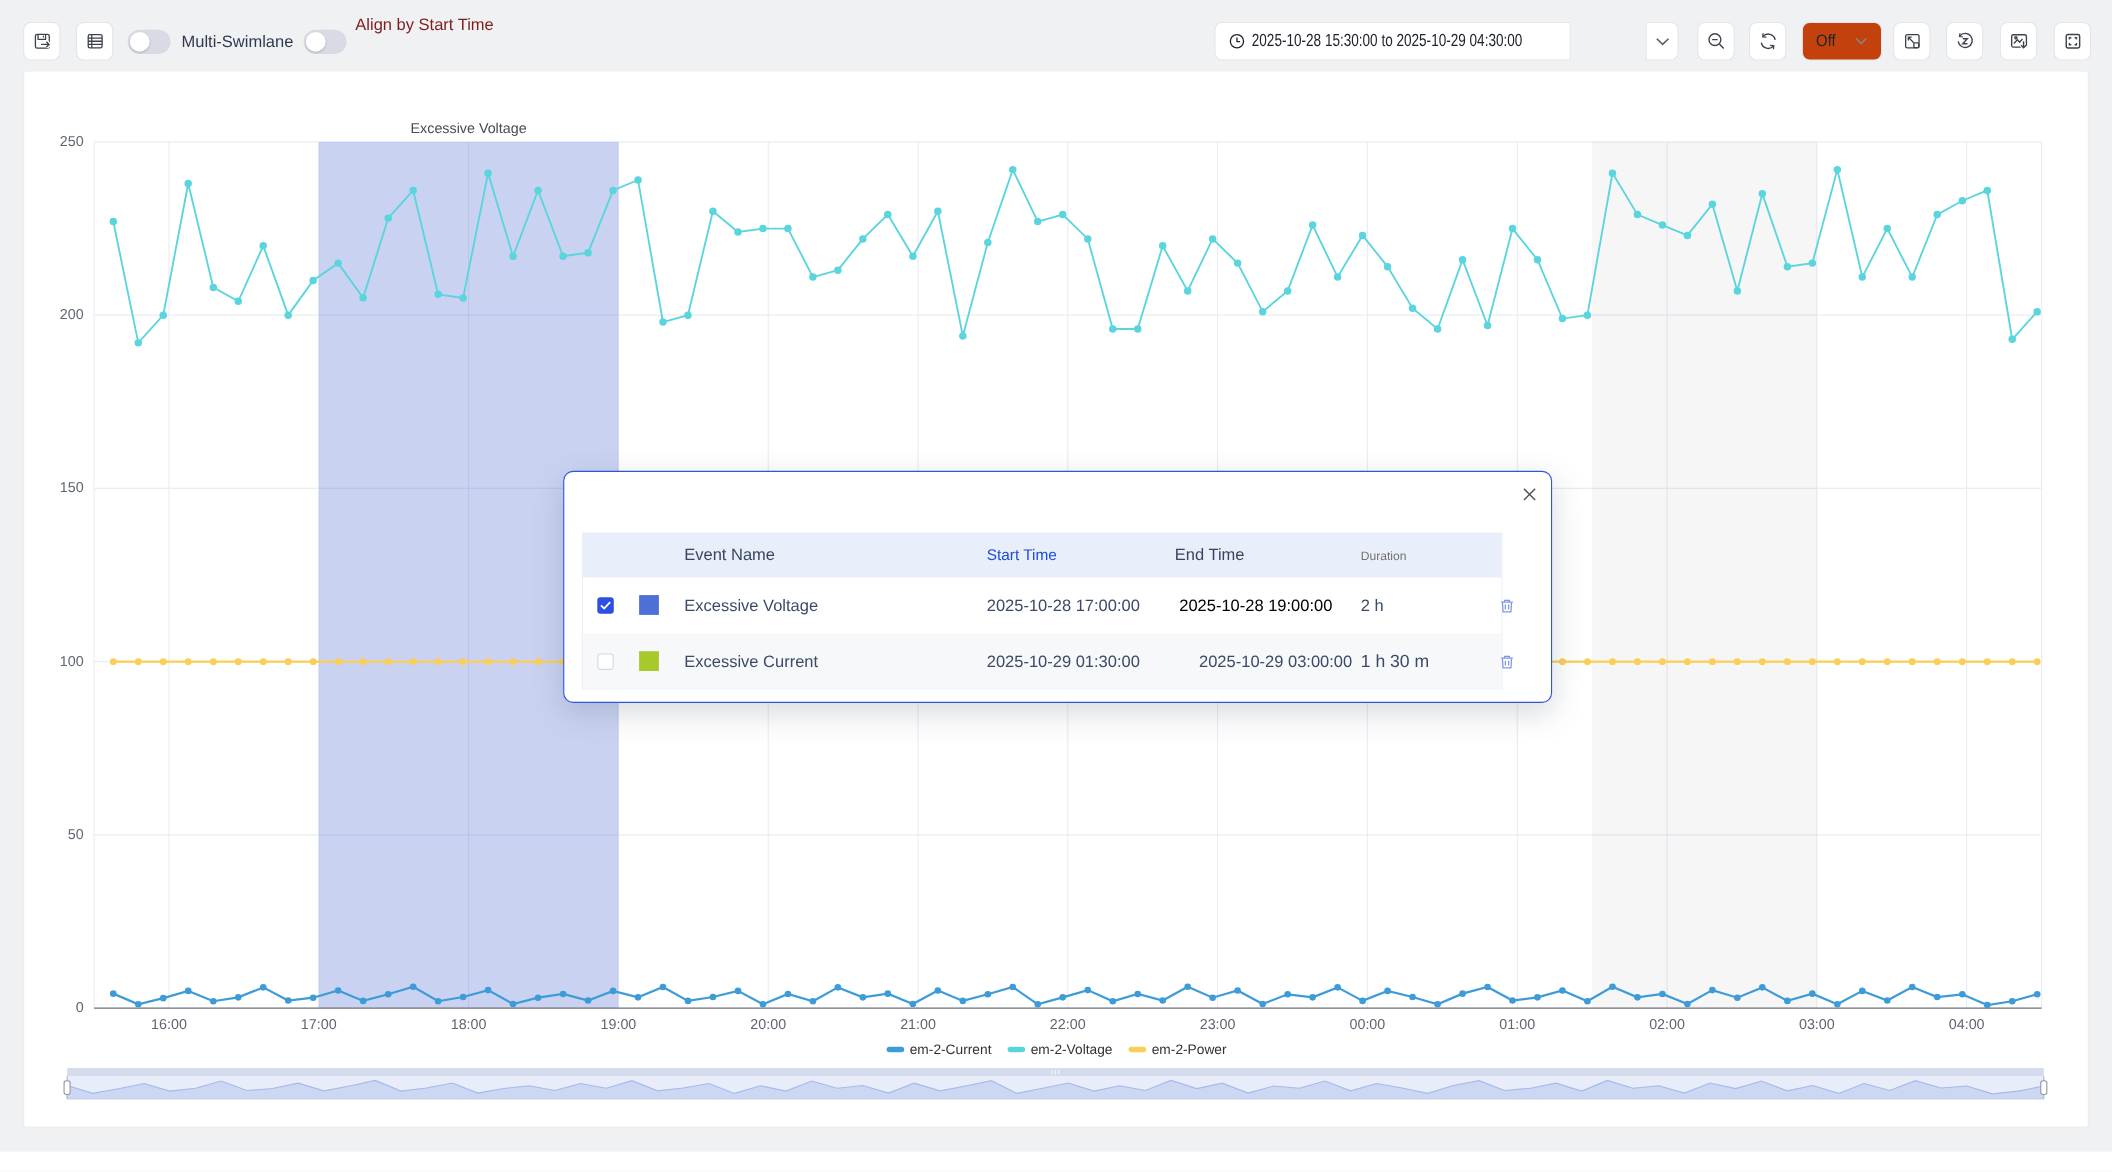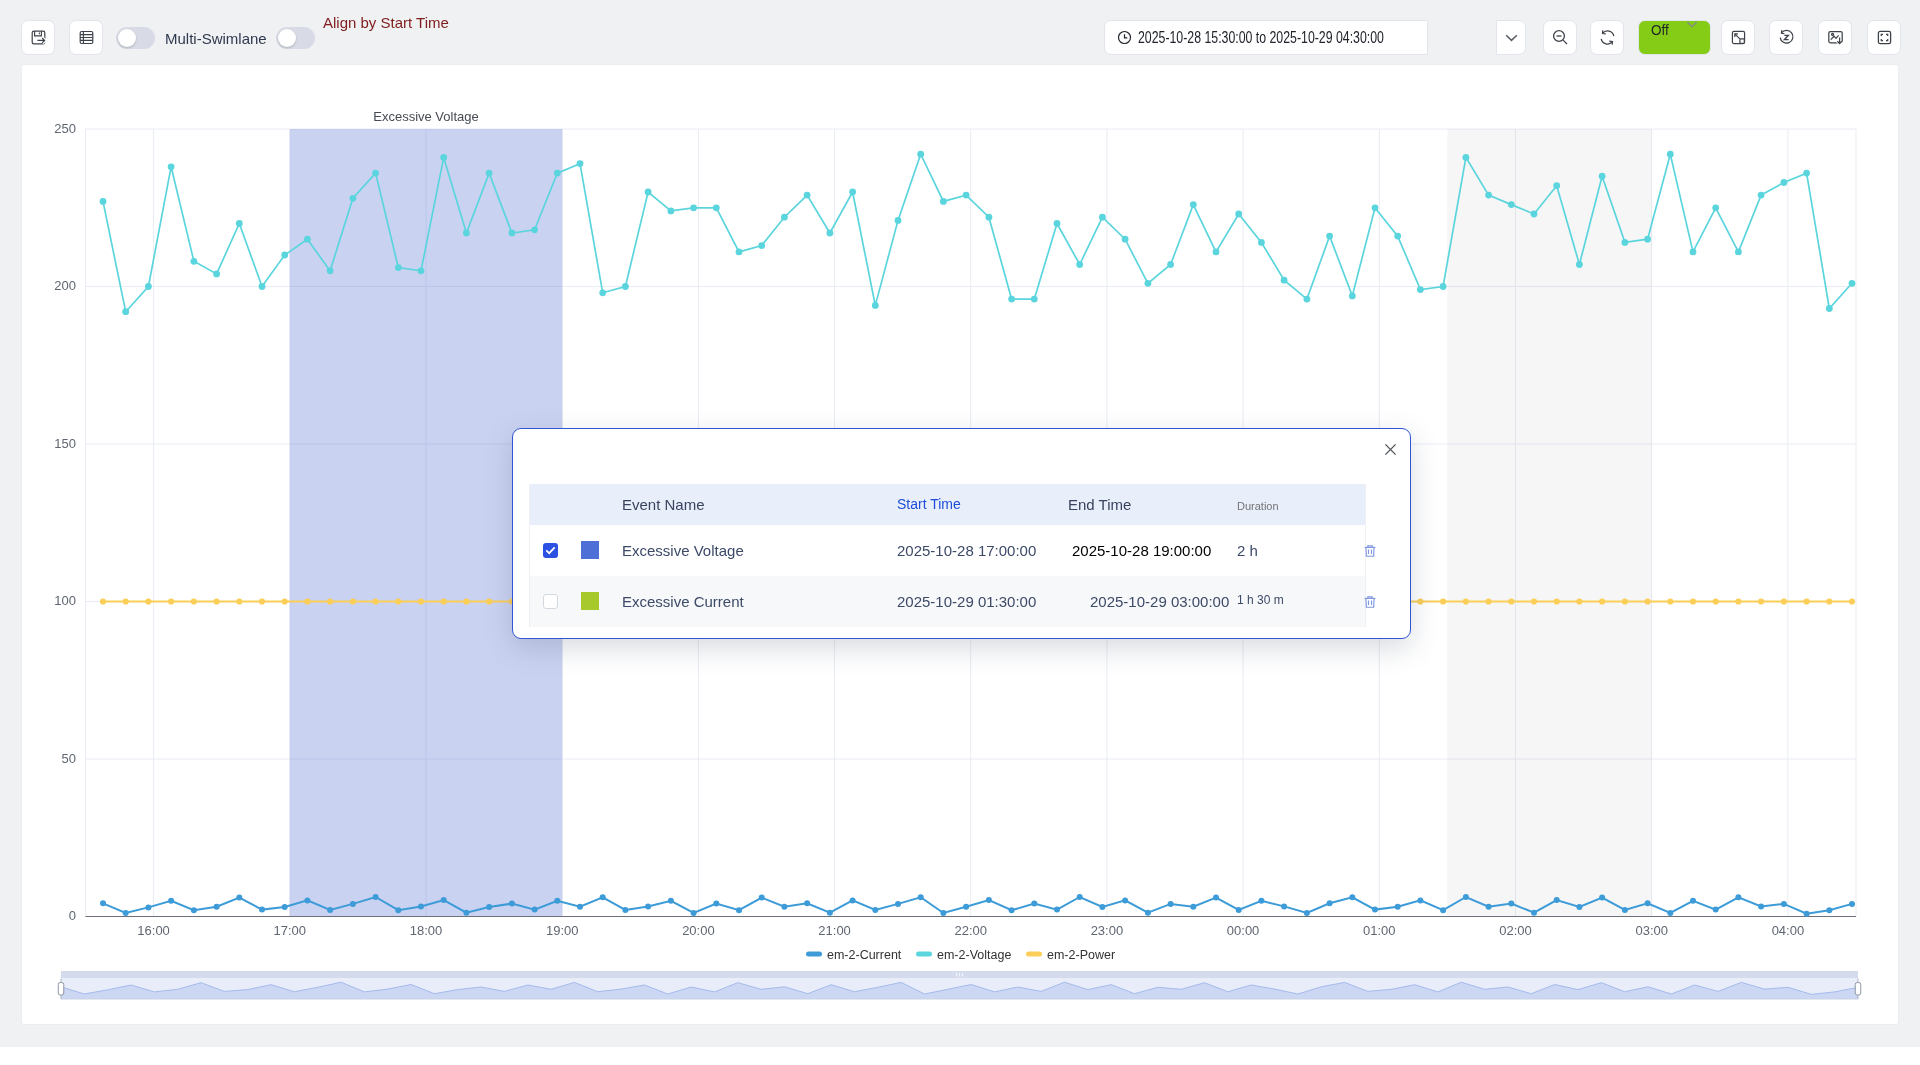--- a/index.html
+++ b/index.html
@@ -53,21 +53,21 @@
 <div style="position:absolute;left:1590px;top:20px;width:34px;height:35px;background:#fff;border:1px solid #e3e5ec;border-radius:7px;display:flex;align-items:center;justify-content:center;box-sizing:border-box">
     <svg width="19" height="19" viewBox="0 0 19 19">
       <g fill="none" stroke="#3e434b" stroke-width="1.3">
         <path d="M15.8 8.2 A6.4 6.4 0 0 0 4.6 5.3"></path>
         <path d="M3.2 10.8 A6.4 6.4 0 0 0 14.4 13.7"></path>
         <path d="M4.8 2.2 l-0.3 3.3 l3.3 0.3" stroke-width="1.2"></path>
         <path d="M14.2 16.8 l0.3 -3.3 l-3.3 -0.3" stroke-width="1.2"></path>
       </g>
     </svg>
   </div>
-<div style="position:absolute;left:1638px;top:20px;width:73px;height:35px;background:#84cc16;border:1px solid #e3e5ec;border-radius:7px;display:flex;align-items:flex-start;justify-content:space-between;padding:0 12px">
+<div style="position:absolute;left:1638px;top:20px;width:73px;height:35px;background:#c2410c;border:1px solid #e3e5ec;border-radius:7px;display:flex;align-items:center;justify-content:space-between;padding:0 12px">
     <span style="font-size:15px;color:#1f242b;transform:scaleX(0.9);transform-origin:0 50%">Off</span>
     <svg width="12" height="7" viewBox="0 0 13 8">
       <path d="M1.2 1.2 L6.5 6.4 L11.8 1.2" fill="none" stroke="#85898f" stroke-width="1.5"></path>
     </svg>
   </div>
 <div style="position:absolute;left:1721px;top:20px;width:34px;height:35px;background:#fff;border:1px solid #e3e5ec;border-radius:7px;display:flex;align-items:center;justify-content:center;box-sizing:border-box">
     <svg width="19" height="19" viewBox="0 0 19 19">
       <g fill="none" stroke="#3e434b" stroke-width="1.2">
         <rect x="3.4" y="3.4" width="12.2" height="12.2" rx="1.5"></rect>
         <path d="M10.8 10.8 L5.8 5.8 M5.8 8.9 V5.8 H8.9"></path>
@@ -433,21 +433,21 @@
             <path d="M4.8 3.2 V1.8 h4.4 v1.4"></path>
             <path d="M2.9 3.6 l0.5 8.6 h7.2 l0.5-8.6"></path>
             <path d="M5.5 5.6 v4.4 M8.5 5.6 v4.4"></path>
           </g>
         </svg></div>
       <div style="position:absolute;left:13px;top:110px;width:15px;height:15px;background:#fff;border:1px solid #d4d8e0;border-radius:3px"></div>
       <div style="position:absolute;left:51px;top:108px;width:18px;height:18px;background:#a8c92c"></div>
       <div style="position:absolute;left:92px;top:109px;font-size:15px;color:#3c4a68">Excessive Current</div>
       <div style="position:absolute;left:367px;top:109px;font-size:15px;color:#3c4a68">2025-10-29 01:30:00</div>
       <div style="position:absolute;left:560px;top:109px;font-size:15px;color:#3c4a68">2025-10-29 03:00:00</div>
-      <div style="position:absolute;left:707px;top:109px;font-size:12px;color:#3c4a68">1 h 30 m</div>
+      <div style="position:absolute;left:707px;top:109px;font-size:16px;color:#3c4a68">1 h 30 m</div>
       <div style="position:absolute;left:833px;top:111px"><svg width="14" height="14" viewBox="0 0 14 14">
           <g fill="none" stroke="#8097e2" stroke-width="1.15">
             <path d="M1.6 3.4 h10.8"></path>
             <path d="M4.8 3.2 V1.8 h4.4 v1.4"></path>
             <path d="M2.9 3.6 l0.5 8.6 h7.2 l0.5-8.6"></path>
             <path d="M5.5 5.6 v4.4 M8.5 5.6 v4.4"></path>
           </g>
         </svg></div>
     </div>
   </div>

